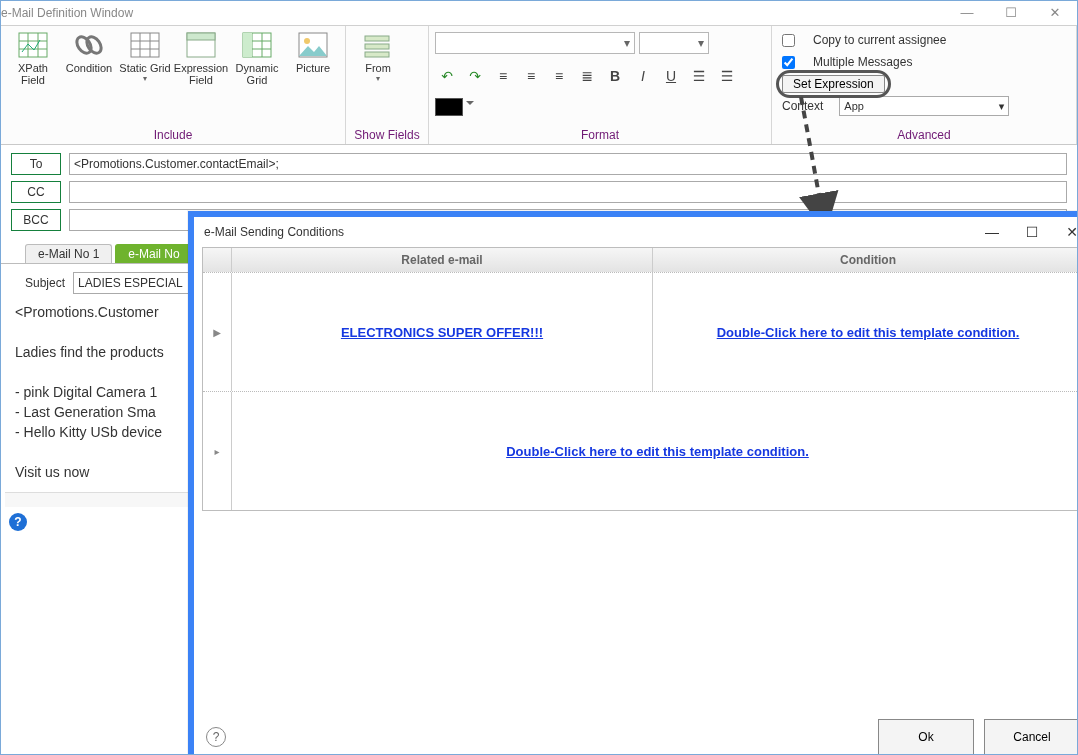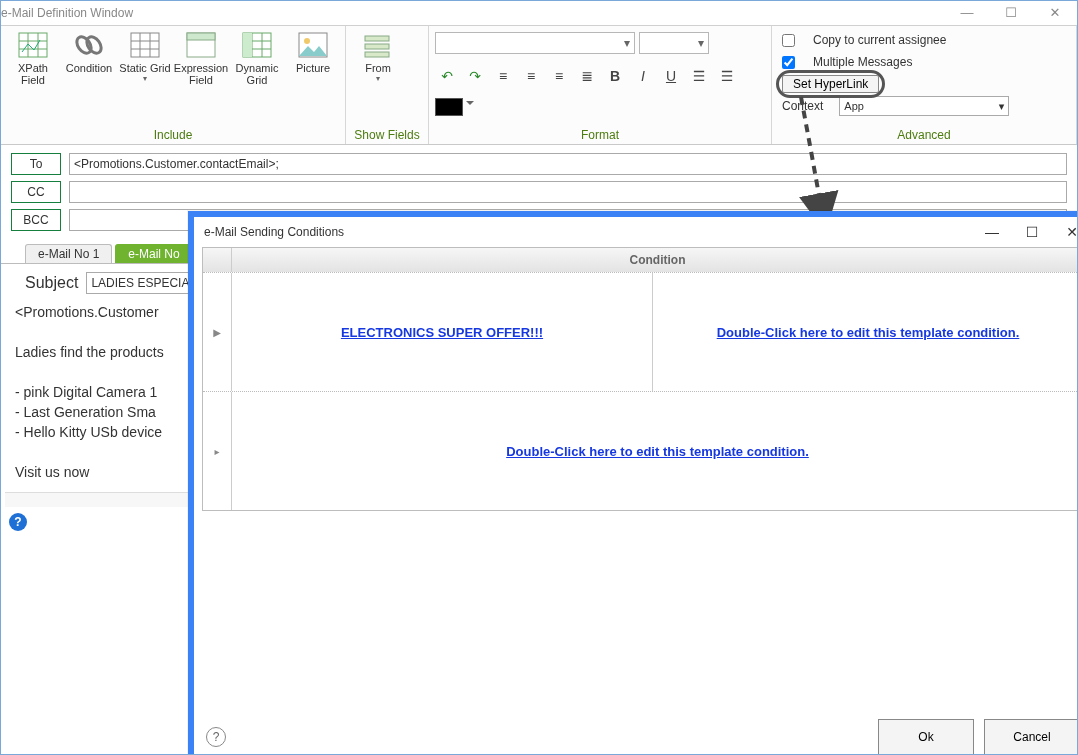--- a/index.html
+++ b/index.html
@@ -8,21 +8,21 @@
 
 .main-window{position:absolute;left:0;top:0;right:0;bottom:0}
 .title-bar{height:24px;line-height:24px;background:#fff;color:#888;padding-left:0;display:flex;align-items:center;border-bottom:1px solid #d0d0d0}
 .title-bar .title{flex:1;font-size:12px}
 .title-bar .winbtn{width:44px;height:24px;text-align:center;color:#888;font-size:13px}
 
 
 .ribbon{display:flex;height:118px;border-bottom:1px solid #c9c9c9;background:#fcfcfc}
 .rgroup{display:flex;flex-direction:column;border-right:1px solid #d7d7d7;padding:4px 6px 0 6px}
 .rgroup .items{flex:1;display:flex;align-items:flex-start;gap:4px}
-.rgroup .label{height:18px;line-height:18px;text-align:center;font-size:12px;color:#4d7c0f}
+.rgroup .label{height:18px;line-height:18px;text-align:center;font-size:12px;color:#701a75}
 .tool{display:flex;flex-direction:column;align-items:center;width:52px;text-align:center;font-size:11px;color:#333;cursor:default}
 .tool .ico{width:34px;height:30px;margin-bottom:2px;display:flex;align-items:center;justify-content:center}
 .tool .txt{line-height:12px}
 
 
 .fmt-row{display:flex;align-items:center;gap:4px;margin-bottom:4px}
 .combo{height:20px;border:1px solid #b7b7b7;background:#fff;display:flex;align-items:center;justify-content:flex-end;padding:0 4px;color:#666}
 .fbtn{width:22px;height:22px;display:flex;align-items:center;justify-content:center;color:#444;font-size:14px;border:1px solid transparent}
 .color-swatch{width:26px;height:16px;background:#000;border:1px solid #555;position:relative}
 .color-swatch::after{content:"";position:absolute;right:-12px;top:2px;border:4px solid transparent;border-top-color:#666}
@@ -45,21 +45,21 @@
 .addr-label{width:48px;height:20px;border:1px solid #15803d;text-align:center;line-height:20px;font-size:12px;background:#fff}
 .addr-input{flex:1;height:20px;border:1px solid #aaa;background:#fff;padding:0 4px;font-size:12px;display:flex;align-items:center}
 
 
 .tabs{display:flex;align-items:flex-end;height:22px;padding-left:24px;border-bottom:1px solid #bcbcbc}
 .tab{padding:2px 12px;font-size:12px;border:1px solid #bcbcbc;border-bottom:none;margin-right:3px;background:#f0f0f0;border-radius:3px 3px 0 0}
 .tab.active{background:#6fb32e;color:#fff;border-color:#6fb32e}
 
 
 .subj-row{display:flex;align-items:center;gap:8px;padding:8px 10px 4px 24px}
-.subj-row .lbl{font-size:16px}
+.subj-row .lbl{font-size:12px}
 .subj-row .txtf{flex:0 0 120px;height:20px;border:1px solid #aaa;padding:0 4px;font-size:12px;display:flex;align-items:center;overflow:hidden;white-space:nowrap}
 .body{padding:4px 10px 4px 14px;font-size:14px;line-height:20px;white-space:pre-line}
 .scroll-hint{height:14px;border-top:1px solid #ddd;background:#f7f7f7;margin:6px 4px 0 4px}
 .help-row{padding:6px 8px}
 .help-ico{width:18px;height:18px;border-radius:50%;background:#1e6fd6;color:#fff;display:flex;align-items:center;justify-content:center;font-weight:bold;font-size:12px}
 
 
 .dialog{position:absolute;left:187px;top:210px;width:898px;height:540px;background:#fff;border:6px solid #3b82f6;box-shadow:0 0 0 1px rgba(0,0,0,.05)}
 .dialog .dtitle{height:30px;display:flex;align-items:center;padding-left:10px;font-size:12px;color:#333}
 .dialog .dtitle .spacer{flex:1}
@@ -238,21 +238,21 @@
       <div class="row">
         <input type="checkbox" style="">
         <span>Copy to current assignee</span>
       </div>
       <div class="row">
         <input type="checkbox" checked="" style="">
         <span>Multiple Messages</span>
       </div>
       <div class="row">
         <span class="set-cond-wrap">
-          <button class="btn">Set HyperLink</button>
+          <button class="btn">Set Expression</button>
           <span class="set-cond-ring"></span>
         </span>
       </div>
       <div class="row">
         <span>Context</span>
         <div class="ctx-combo">
           <span>App</span>
           <span>▾</span>
         </div>
       </div>
@@ -317,20 +317,21 @@
     <span>e-Mail Sending Conditions</span>
     <span class="spacer"></span>
     <span class="dwinbtn">—</span>
     <span class="dwinbtn">☐</span>
     <span class="dwinbtn">✕</span>
   </div>
 
   <div class="dgrid">
     <div class="dhead">
       <div class="col col-handle"></div>
+      <div class="col col-rel">Related e-mail</div>
       <div class="col col-cond">Condition</div>
     </div>
     <div class="drow">
       <div class="cell col-handle handle">▶</div>
       <div class="cell col-rel">
           <span class="link">ELECTRONICS SUPER OFFER!!!</span>
         </div>
       <div class="cell col-cond">
           <span class="link">Double-Click here to edit this template condition.</span>
         </div>

